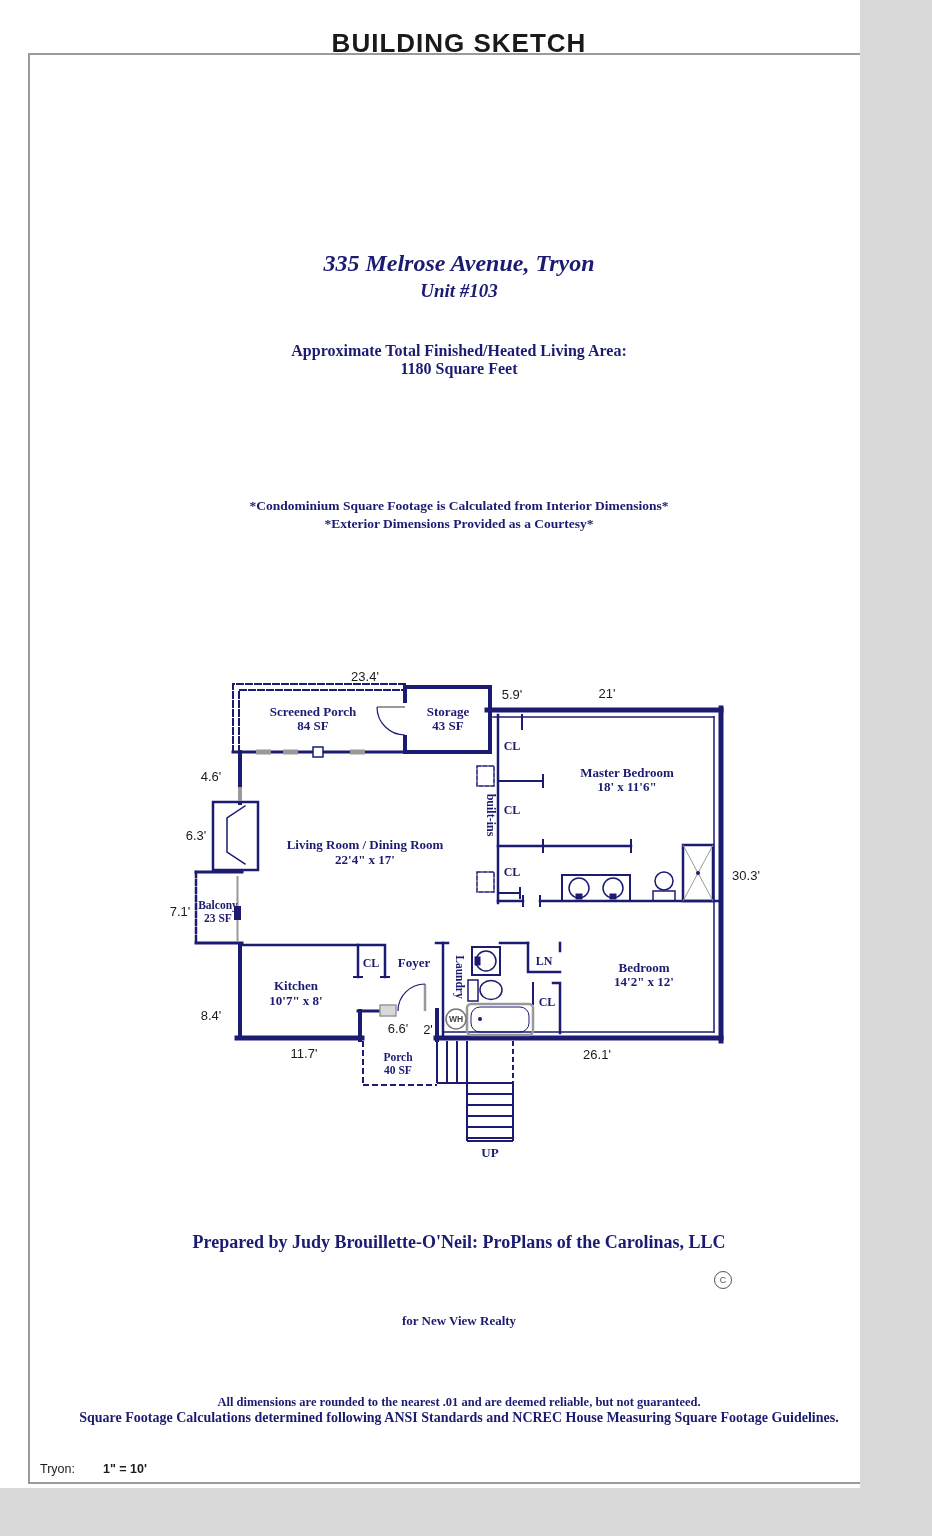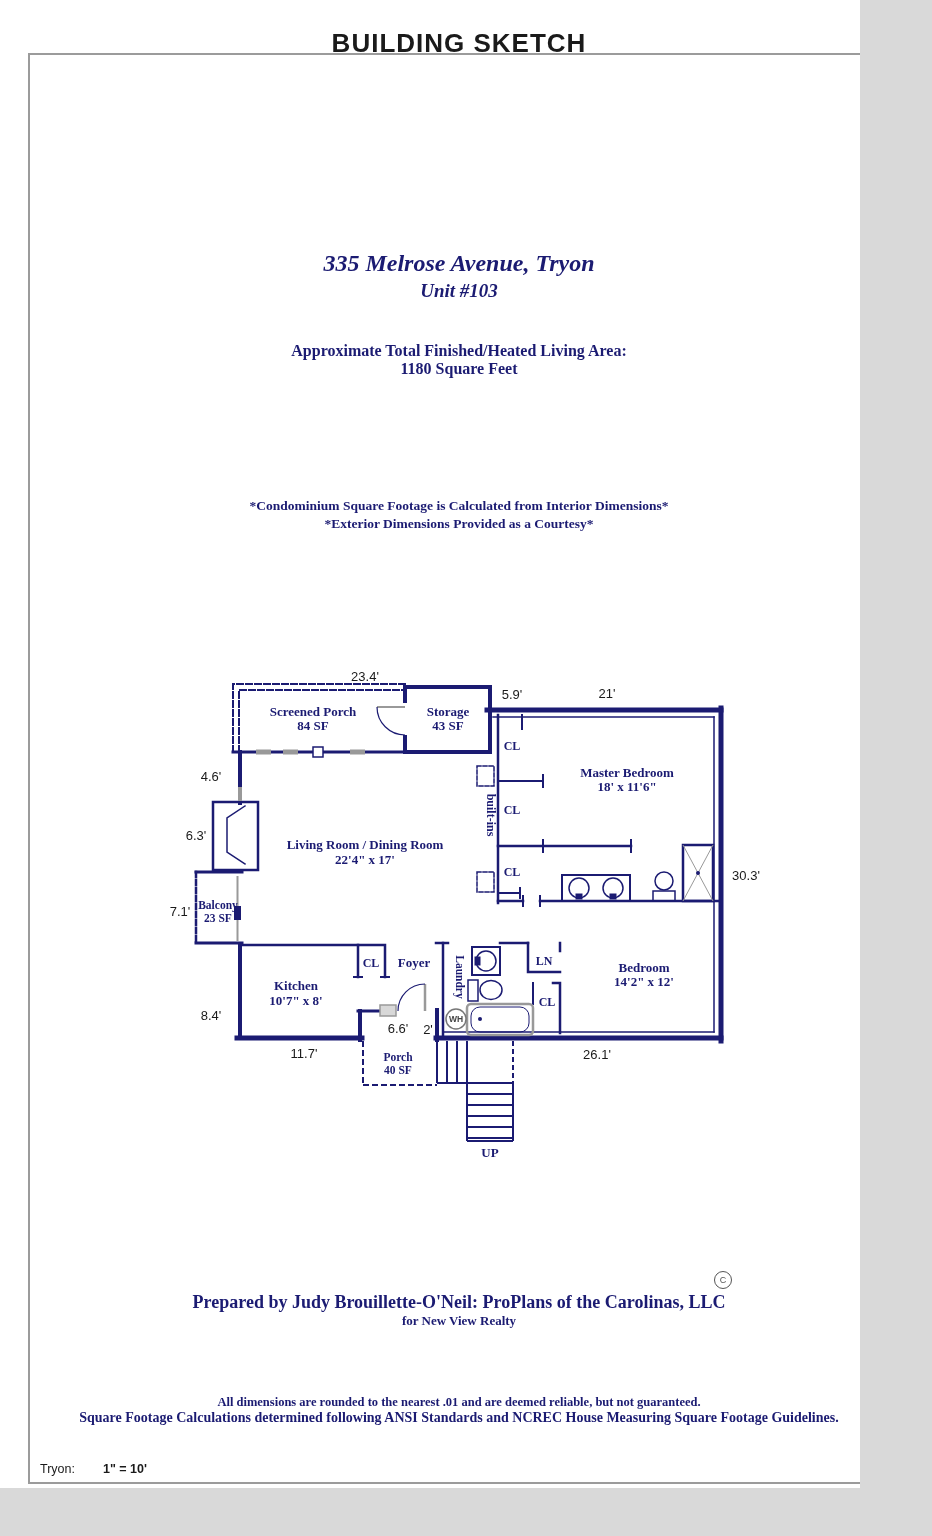--- a/index.html
+++ b/index.html
@@ -11,21 +11,21 @@
              font-size:26px;color:#1a1a1a;letter-spacing:1px;}
   #border-frame{position:absolute;left:28px;top:53px;width:871px;height:1427px;
                 border:2px solid #9b9b9b;}
   .navy{color:#1b1b72;}
   #address-line{top:250px;font-size:24px;font-weight:bold;font-style:italic;}
   #unit-line{top:280px;font-size:19px;font-weight:bold;font-style:italic;}
   #area-label{top:342px;font-size:16px;font-weight:bold;}
   #area-value{top:360px;font-size:16px;font-weight:bold;text-align:center;}
   #note1{top:498px;font-size:13.5px;font-weight:bold;}
   #note2{top:516px;font-size:13.5px;font-weight:bold;}
-  #prepared-by{top:1292px;font-size:18px;font-weight:bold;}
+  #prepared-by{top:1232px;font-size:18px;font-weight:bold;}
   #prepared-for{top:1313px;font-size:13px;font-weight:bold;}
   #copyright-badge{position:absolute;left:714px;top:1271px;width:16px;height:16px;
                    border:1.5px solid #555;border-radius:50%;
                    font-family:"Liberation Sans",sans-serif;font-size:9px;line-height:16px;
                    text-align:center;color:#555;}
   #disclaimer1{top:1395px;font-size:12.5px;font-weight:bold;}
   #disclaimer2{top:1410px;font-size:14px;font-weight:bold;}
   #scale-row{position:absolute;left:40px;top:1462px;font-family:"Liberation Sans",sans-serif;
              font-size:12.5px;color:#1a1a1a;}
   #scale-row b{margin-left:28px;}

